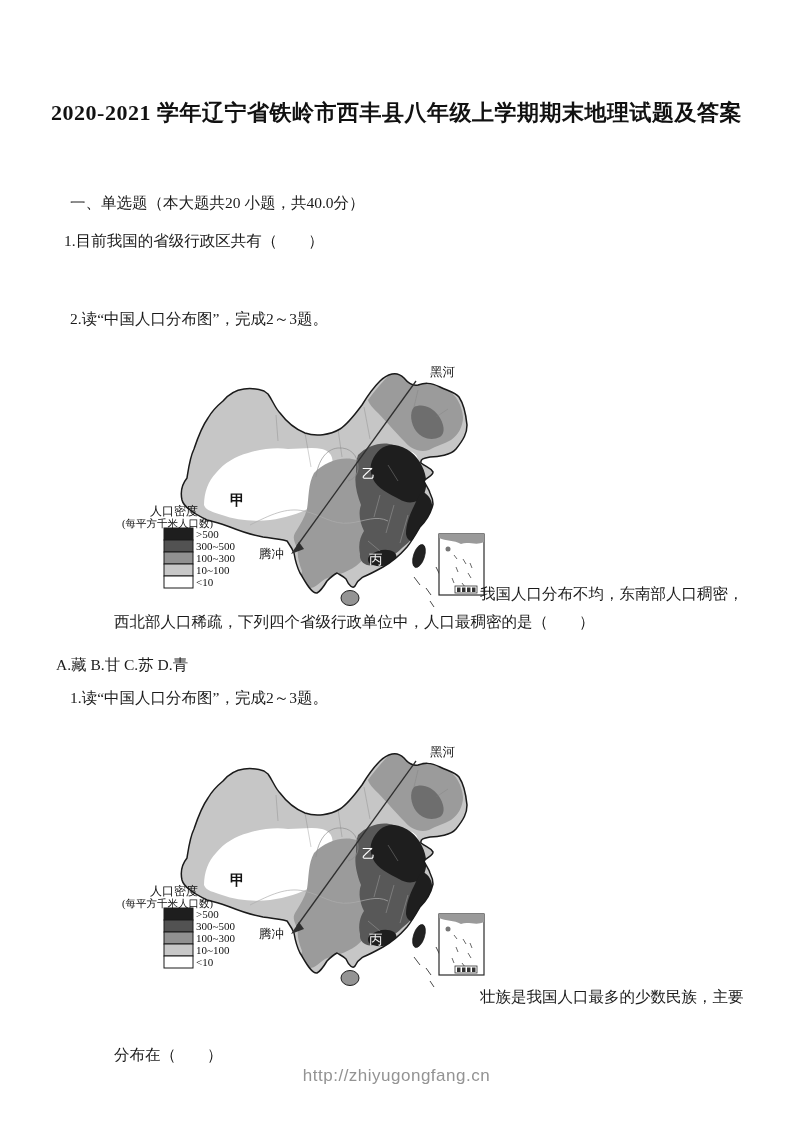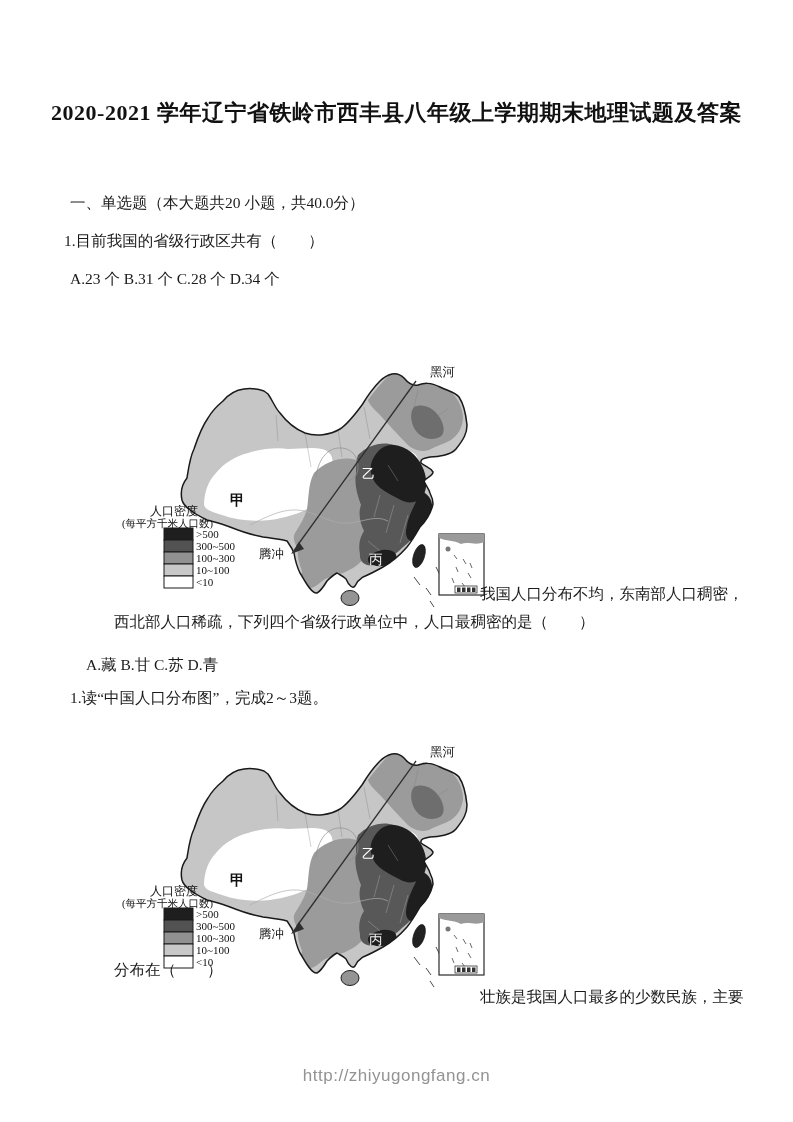--- a/index.html
+++ b/index.html
@@ -28,22 +28,22 @@
 </head>
 <body>
 
 <div class="page">
 
   <div class="exam-title">2020-2021 学年辽宁省铁岭市西丰县八年级上学期期末地理试题及答案</div>
 
   <div class="line" style="top:193px; left:70px;">一、单选题（本大题共20 小题，共40.0分）</div>
 
   <div class="line" style="top:231px; left:64px;">1.目前我国的省级行政区共有（　　）</div>
-  <div class="line" style="top:269px; left:70px;">A.23 个 B.31 个 C.28 个 D.34 个</div>
 
+  <div class="line" style="top:309px; left:70px;">2.读“中国人口分布图”，完成2～3题。</div>
 
   <svg class="map-figure" style="top:345px; left:118px;" viewBox="0 0 372 264">
     <defs>
       <clipPath id="cnClip">
         <path d="M64,155 C62,146 65,138 69,133 C71,120 72,112 76,104 C80,92 85,80 90,73 C94,66 99,61 105,56 C110,50 118,45 126,44 C133,43 140,44 146,46 L150,49 C155,56 157,63 162,68 C168,76 177,84 187,88 C198,92 212,90 222,84 C230,79 238,68 244,60 C250,50 256,42 262,36 C266,32 270,30 274,29 C278,28 282,29 286,33 C290,38 295,41 300,40 C306,38 312,37 322,42 C330,46 337,47 341,52 C345,58 348,70 349,80 C349,88 346,94 338,104 C333,110 320,112 312,112 C306,113 302,114 303,118 C308,122 312,122 315,127 C315,131 309,132 306,136 C308,141 311,144 312,148 C314,152 315,155 315,159 C313,168 308,176 302,182 C298,189 294,196 289,202 C282,210 274,217 265,222 C256,227 250,230 245,232 C242,234 240,235 237,241 C235,244 231,241 228,234 C225,231 222,230 219,228 C215,230 212,233 209,236 C206,241 203,246 199,248 C193,249 186,234 182,228 C179,222 177,214 176,208 C174,203 171,199 169,196 C161,194 152,193 145,192 C134,190 122,186 112,182 C104,179 96,177 89,175 C83,172 77,169 72,165 C68,162 65,159 64,155 Z"></path>
       </clipPath>
     </defs>
 
     <g id="mapAll">
 
@@ -108,26 +108,26 @@
         <circle cx="330" cy="204" r="2.5" fill="#777777"></circle>
         <path fill="none" stroke="#444444" stroke-width="0.8" d="M336,210 l3,4 M345,214 l3,5 M338,222 l2,5 M350,228 l3,5 M334,233 l2,5 M352,218 l2,5 M344,238 l3,4"></path>
         <rect x="337" y="241" width="22" height="7" fill="#ffffff" stroke="#333333" stroke-width="0.8"></rect>
         <path fill="#333333" d="M339,242.5 h3.5 v4.5 h-3.5 Z M344,242.5 h3.5 v4.5 h-3.5 Z M349,242.5 h3.5 v4.5 h-3.5 Z M354,242.5 h3.5 v4.5 h-3.5 Z"></path>
       </g>
     </g>
   </svg>
 
   <div class="line" style="top:612px; left:114px;">西北部人口稀疏，下列四个省级行政单位中，人口最稠密的是（　　）</div>
   <div class="line" style="top:584px; left:480px;">我国人口分布不均，东南部人口稠密，</div>
-  <div class="line" style="top:655px; left:86px;">A.藏 B.甘 C.苏 D.青</div>
+  <div class="line" style="top:655px; left:56px;">A.藏 B.甘 C.苏 D.青</div>
 
   <div class="line" style="top:688px; left:70px;">1.读“中国人口分布图”，完成2～3题。</div>
 
   <svg class="map-figure" style="top:725px; left:118px;" viewBox="0 0 372 264">
     <use href="#mapAll"></use>
   </svg>
 
   <div class="line" style="top:963px; left:480px;margin-top:24px;">壮族是我国人口最多的少数民族，主要</div>
-  <div class="line" style="top:960px; left:114px;">分布在（　　）</div>
+  <div class="line" style="top:1045px; left:114px;">分布在（　　）</div>
 
   <div class="footer-url">http://zhiyugongfang.cn</div>
 
 </div>
 
 </body></html>

